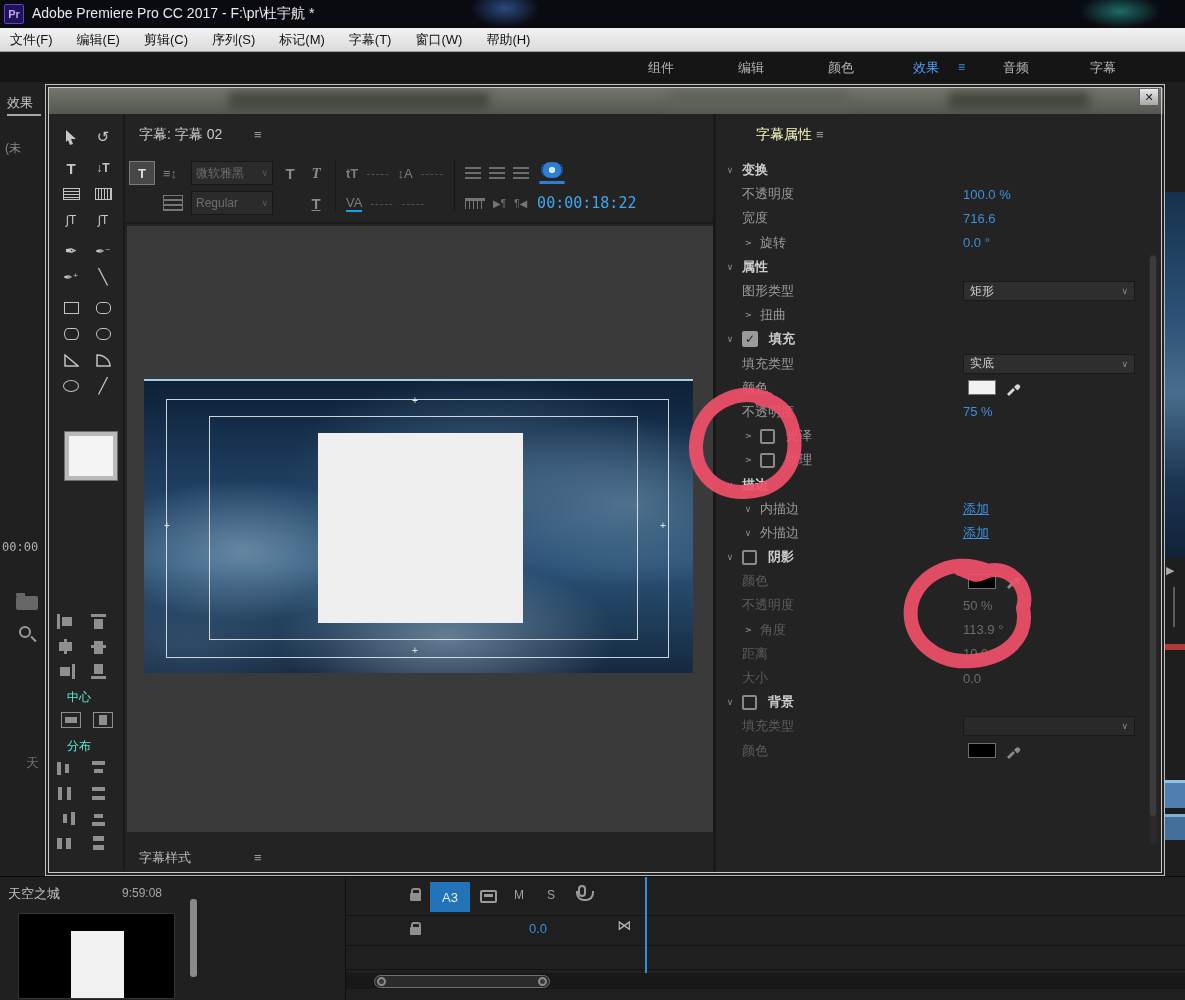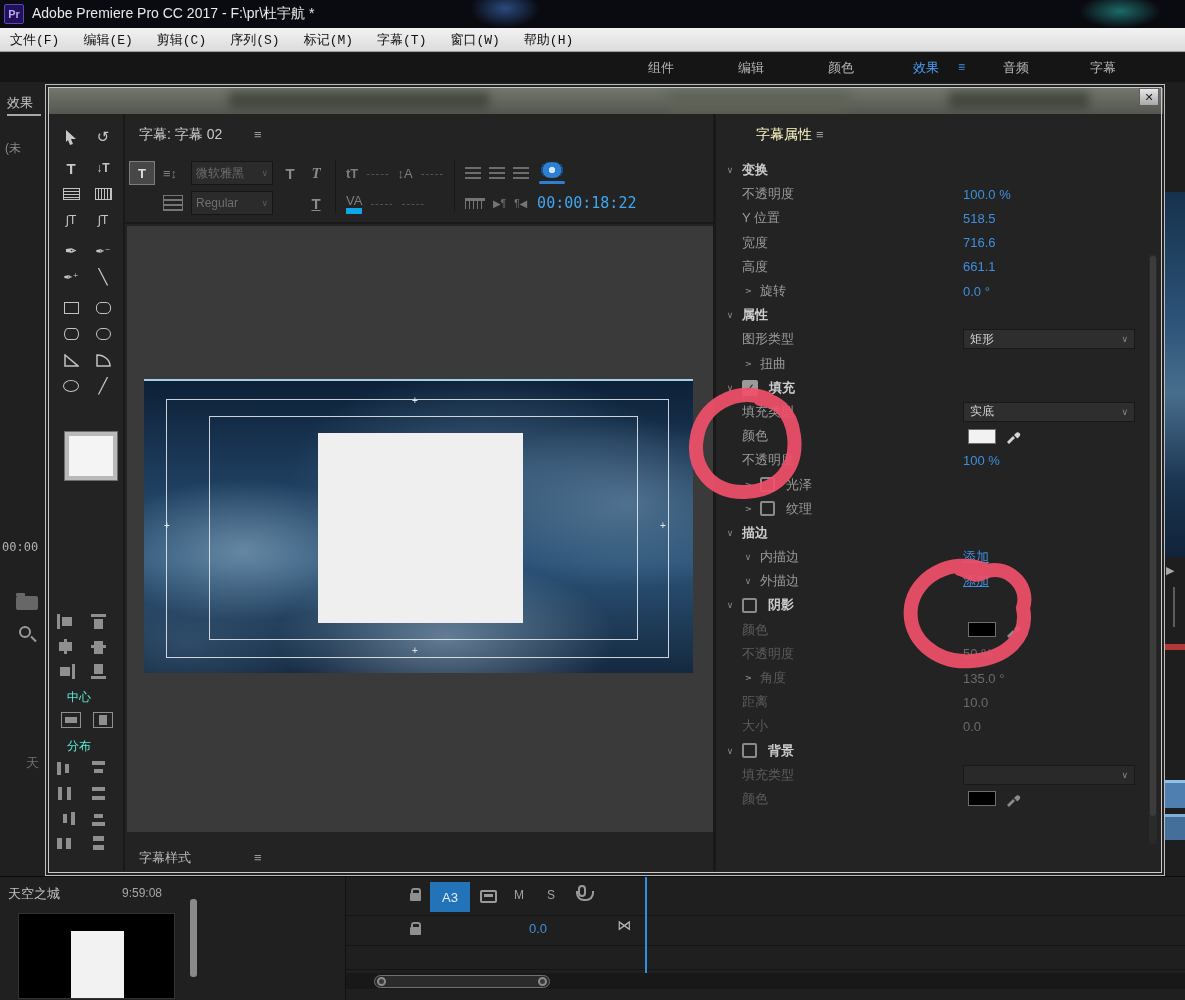--- a/index.html
+++ b/index.html
@@ -13,21 +13,21 @@
     display:flex; align-items:center; font-size:14px; z-index:2; }
   #titlebar .blob1 { left:470px; top:0; width:70px; height:28px; background:radial-gradient(ellipse at 50% 30%, #2a4a7e 0%, transparent 70%); }
   #titlebar .blob2 { left:1080px; top:0; width:80px; height:28px; background:radial-gradient(ellipse at 50% 40%, #1d6b68 0%, transparent 72%); }
   #pr-icon { width:20px; height:20px; margin:0 8px 0 4px; background:#221058; border:1px solid #5b48b8;
     color:#b9a8f4; font-size:11px; font-weight:bold; display:flex; align-items:center; justify-content:center; border-radius:2px; }
 
   
   #menubar { left:0; top:28px; width:1185px; height:24px; background:linear-gradient(#f2f2f2,#dcdcdc);
     border-bottom:1px solid #9a9a9a; display:flex; align-items:center; gap:24px; padding-left:10px;
     font-size:13px; color:#111; z-index:2; }
-  .menu-item { cursor:default;font-family:Liberation Mono, monospace; }
+  .menu-item { cursor:default; }
 
   
   #wsbar { left:0; top:53px; width:1185px; height:29px; background:#151515; display:flex; align-items:center;
     font-size:13px; color:#b4b4b4; z-index:2; }
   .ws-tab { position:absolute; top:6px; }
   .ws-tab.active { color:#4b9ef5; }
   #ws-menu { position:absolute; left:958px; top:7px; color:#3f8fe8; font-size:12px; }
 
   
   #bg-left { left:0; top:82px; width:45px; height:794px; background:#202020; z-index:1; }
@@ -456,21 +456,21 @@
         </div>
         <div class="vsep"></div>
         <div class="tb-col">
           <div class="tb-row">
             <span class="ico-dim" style="font-weight:bold">tT</span>
             <span class="dashes">-----</span>
             <span class="ico-dim">↕A</span>
             <span class="dashes">-----</span>
           </div>
           <div class="tb-row">
-            <span class="ico-dim" style="border-bottom:6px solid #0ea5e9">VA</span>
+            <span class="ico-dim" style="border-bottom:2px solid #0ea5e9">VA</span>
             <span class="dashes">-----</span>
             <span class="dashes">-----</span>
           </div>
         </div>
         <div class="vsep"></div>
         <div class="tb-col">
           <div class="tb-row">
             <div class="alnico3"></div>
             <div class="alnico3"></div>
             <div class="alnico3"></div>
@@ -529,42 +529,24 @@
                 <span class="twspace"></span>
                 <span class="plabel">不透明度</span>
               </div>
               <div class="pright">
                 <span class="pval">100.0 %</span>
               </div>
             </div>
             <div class="prow">
               <div class="pleft">
                 <span class="twspace"></span>
-                <span class="plabel">Y 位置</span>
-              </div>
-              <div class="pright">
-                <span class="pval">518.5</span>
-              </div>
-            </div>
-            <div class="prow">
-              <div class="pleft">
-                <span class="twspace"></span>
                 <span class="plabel">宽度</span>
               </div>
               <div class="pright">
                 <span class="pval">716.6</span>
-              </div>
-            </div>
-            <div class="prow">
-              <div class="pleft">
-                <span class="twspace"></span>
-                <span class="plabel">高度</span>
-              </div>
-              <div class="pright">
-                <span class="pval">661.1</span>
               </div>
             </div>
             <div class="prow">
               <div class="pleft">
                 <span class="sp2"></span>
                 <span class="twisty rt">∨</span>
                 <span class="plabel">旋转</span>
               </div>
               <div class="pright">
                 <span class="pval">0.0 °</span>
@@ -629,21 +611,21 @@
                   <path d="M9 7l2-2a2.4 2.4 0 1 1 3.4 3.4l-2 2z" fill="#d6d6d6"></path>
                 </svg>
               </div>
             </div>
             <div class="prow">
               <div class="pleft">
                 <span class="twspace"></span>
                 <span class="plabel">不透明度</span>
               </div>
               <div class="pright">
-                <span class="pval">100 %</span>
+                <span class="pval">75 %</span>
               </div>
             </div>
             <div class="prow">
               <div class="pleft">
                 <span class="sp2"></span>
                 <span class="twisty rt">∨</span>
                 <span class="cbx un"></span>
                 <span class="plabel">光泽</span>
               </div>
               <div class="pright"></div>
@@ -714,21 +696,21 @@
                 <span class="pval">50 %</span>
               </div>
             </div>
             <div class="prow dim">
               <div class="pleft">
                 <span class="sp2"></span>
                 <span class="twisty rt">∨</span>
                 <span class="plabel">角度</span>
               </div>
               <div class="pright">
-                <span class="pval">135.0 °</span>
+                <span class="pval">113.9 °</span>
               </div>
             </div>
             <div class="prow dim">
               <div class="pleft">
                 <span class="twspace"></span>
                 <span class="plabel">距离</span>
               </div>
               <div class="pright">
                 <span class="pval">10.0</span>
               </div>

